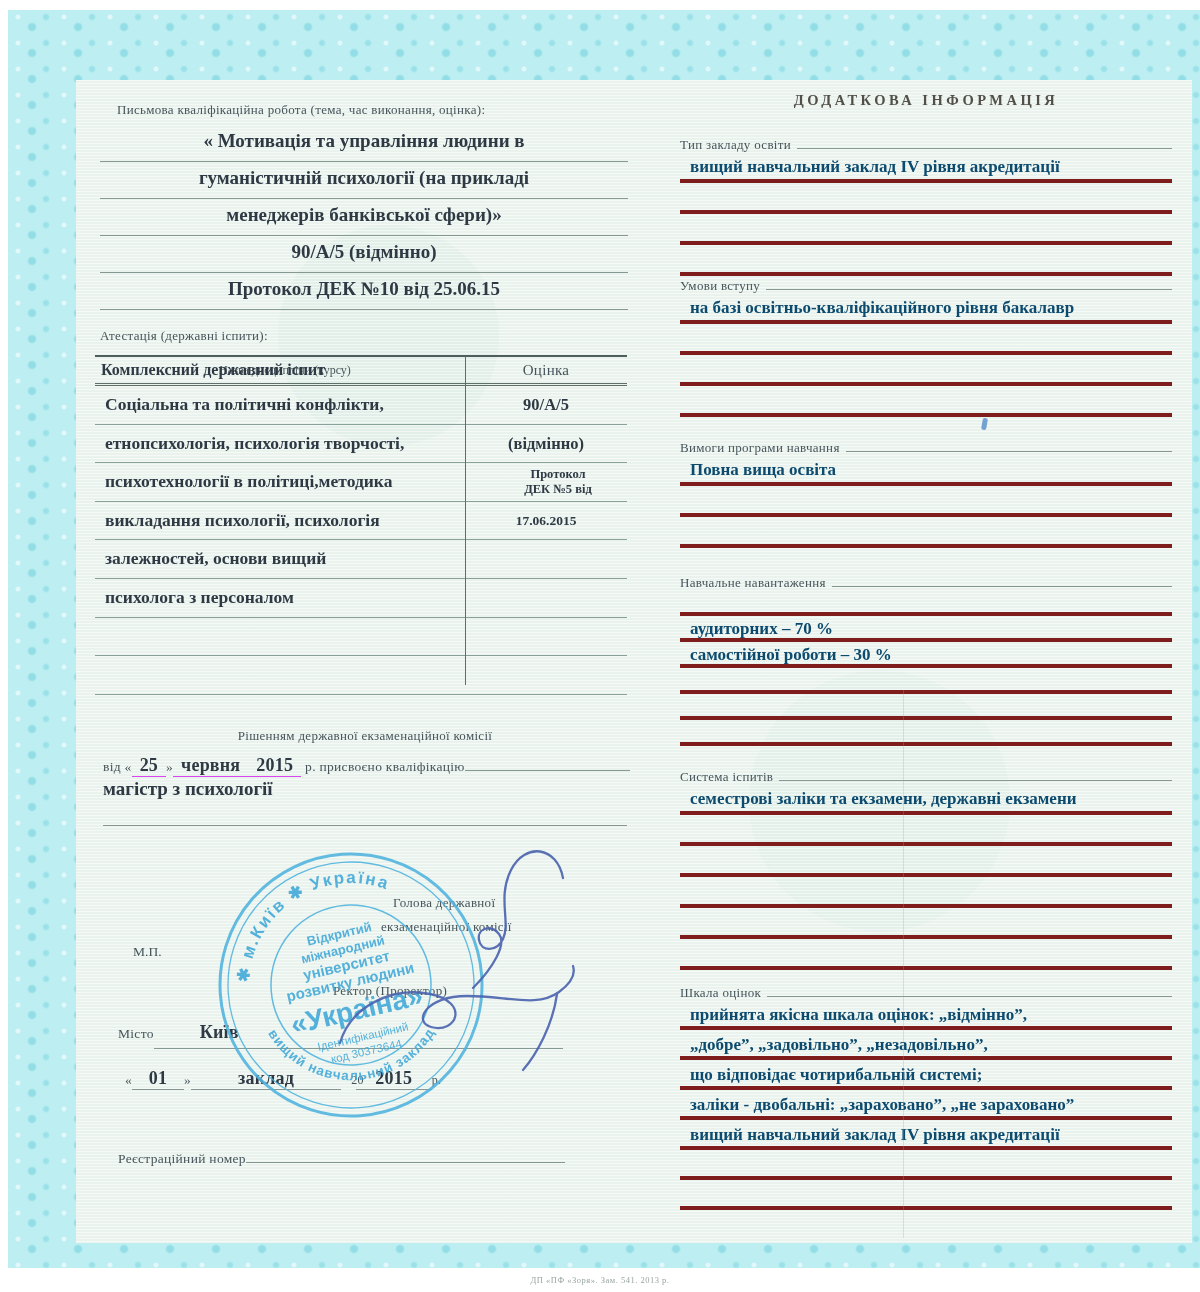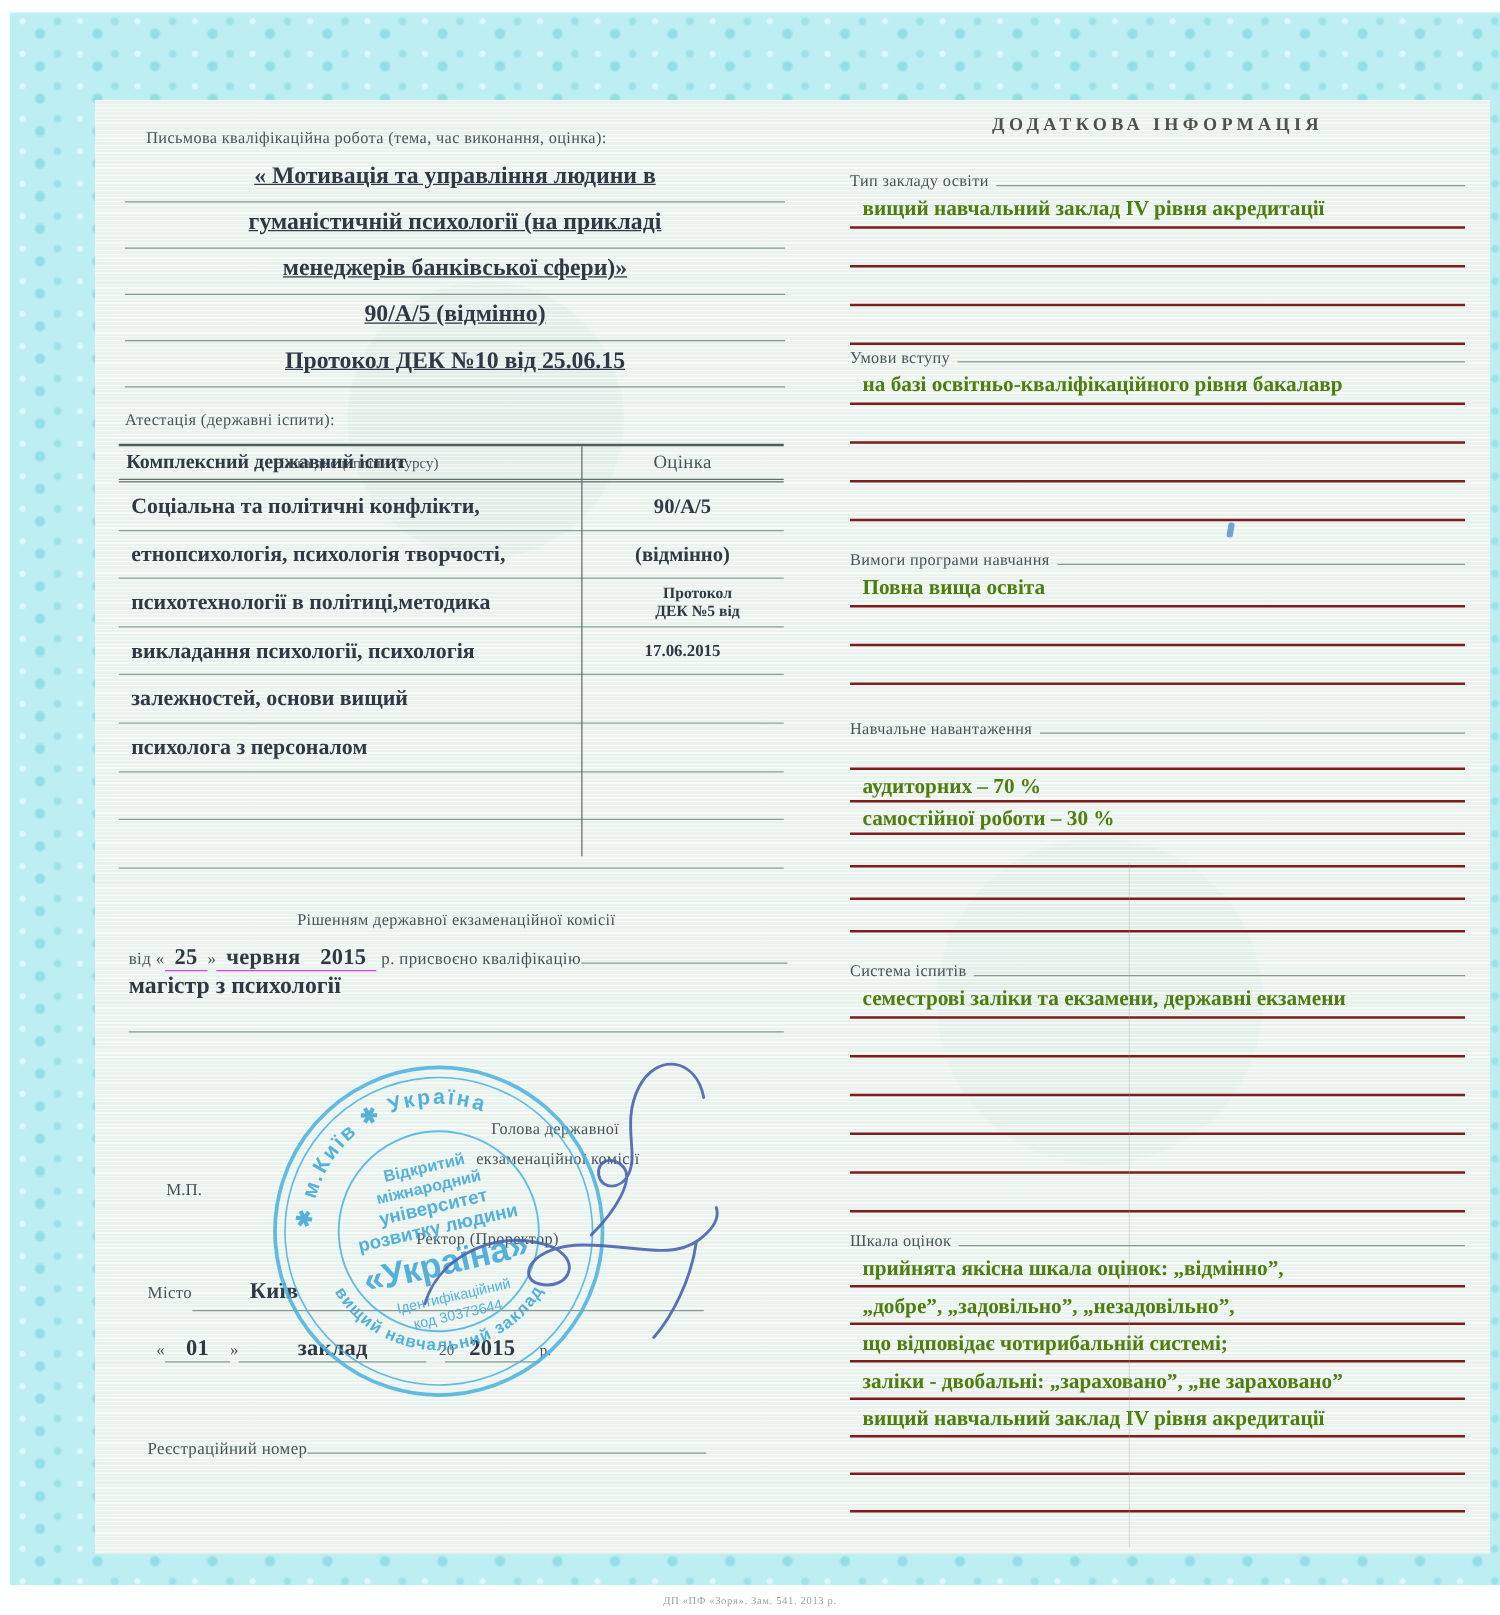--- a/index.html
+++ b/index.html
@@ -18,21 +18,21 @@
          background-color:#eef5f0;
          background-image:
            repeating-linear-gradient(180deg, rgba(255,255,255,.45) 0 1px, rgba(208,228,221,.16) 1px 3px),
            radial-gradient(circle at 28% 22%, rgba(190,224,214,.18) 0 110px, transparent 111px),
            radial-gradient(circle at 72% 62%, rgba(190,224,214,.15) 0 130px, transparent 131px);}
   .printed{color:#46545a;font-size:13.5px;letter-spacing:.3px;}
   .typed{color:#2e3944;font-weight:600;font-size:17.5px;letter-spacing:.2px;}
   .abs{position:absolute;}
   
   .th-line{position:absolute;left:100px;width:528px;height:37px;border-bottom:1px solid #869893;
-           text-align:center;font-size:19px;font-weight:600;color:#2e3944;line-height:34px;text-decoration:underline;}
+           text-align:center;font-size:19px;font-weight:600;color:#2e3944;line-height:34px;}
   
   .table{position:absolute;left:95px;top:355px;width:532px;border-top:2.5px solid #4f5e5c;}
   .t-head{position:relative;display:flex;height:26px;border-bottom:3px double #5f6e6a;}
   .t-row{display:flex;height:37.6px;border-bottom:1px solid #8aa09b;}
   .t-name{width:370px;padding-left:10px;box-sizing:border-box;}
   .t-grade{width:162px;text-align:center;}
   .t-head .t-name{font-size:12px;color:#49575c;text-align:center;line-height:26px;position:relative;}
   .head-typed{position:absolute;left:6px;top:0;width:100%;text-align:left;
               font-size:16px;font-weight:700;color:#2e3944;line-height:26px;}
   .t-head .t-grade{line-height:26px;font-size:15px;}
@@ -53,22 +53,22 @@
   .stamp{position:absolute;left:208px;top:842px;width:286px;height:286px;opacity:.88;
          transform:rotate(-4deg);z-index:3;}
   .sigs{position:absolute;left:295px;top:838px;width:340px;height:240px;z-index:4;}
   .behind{z-index:2;}
   
   .rtitle{position:absolute;left:680px;top:92px;width:492px;text-align:center;
           font-size:14.5px;font-weight:700;letter-spacing:3.5px;color:#514f48;}
   .section{position:absolute;left:680px;width:492px;}
   .s-label{display:flex;align-items:baseline;height:18px;}
   .s-label .fill{height:14px;margin-left:6px;}
-  .entry{height:31px;border-bottom:2px solid #7f1d1d;font-size:17px;font-weight:600;
-         color:#4d7c0f;line-height:30px;padding-left:10px;box-sizing:border-box;overflow:hidden;}
+  .entry{height:31px;border-bottom:4px solid #7f1d1d;font-size:17px;font-weight:600;
+         color:#0c4a6e;line-height:30px;padding-left:10px;box-sizing:border-box;overflow:hidden;}
   .s4 .entry{height:26px;line-height:25px;}
   .s6 .entry{height:30px;line-height:29px;}
   .crease{position:absolute;left:903px;top:690px;width:1px;height:548px;background:rgba(150,165,160,.28);}
   .speck{position:absolute;left:982px;top:418px;width:5px;height:12px;background:#4a86c8;
          border-radius:2px;transform:rotate(10deg);opacity:.75;}
   .imprint{position:absolute;left:400px;top:1275px;width:400px;text-align:center;
            font-size:8.5px;color:#97a5a0;letter-spacing:.5px;}
   .mp{font-size:13.5px;color:#46545a;}
 </style>
 </head>

